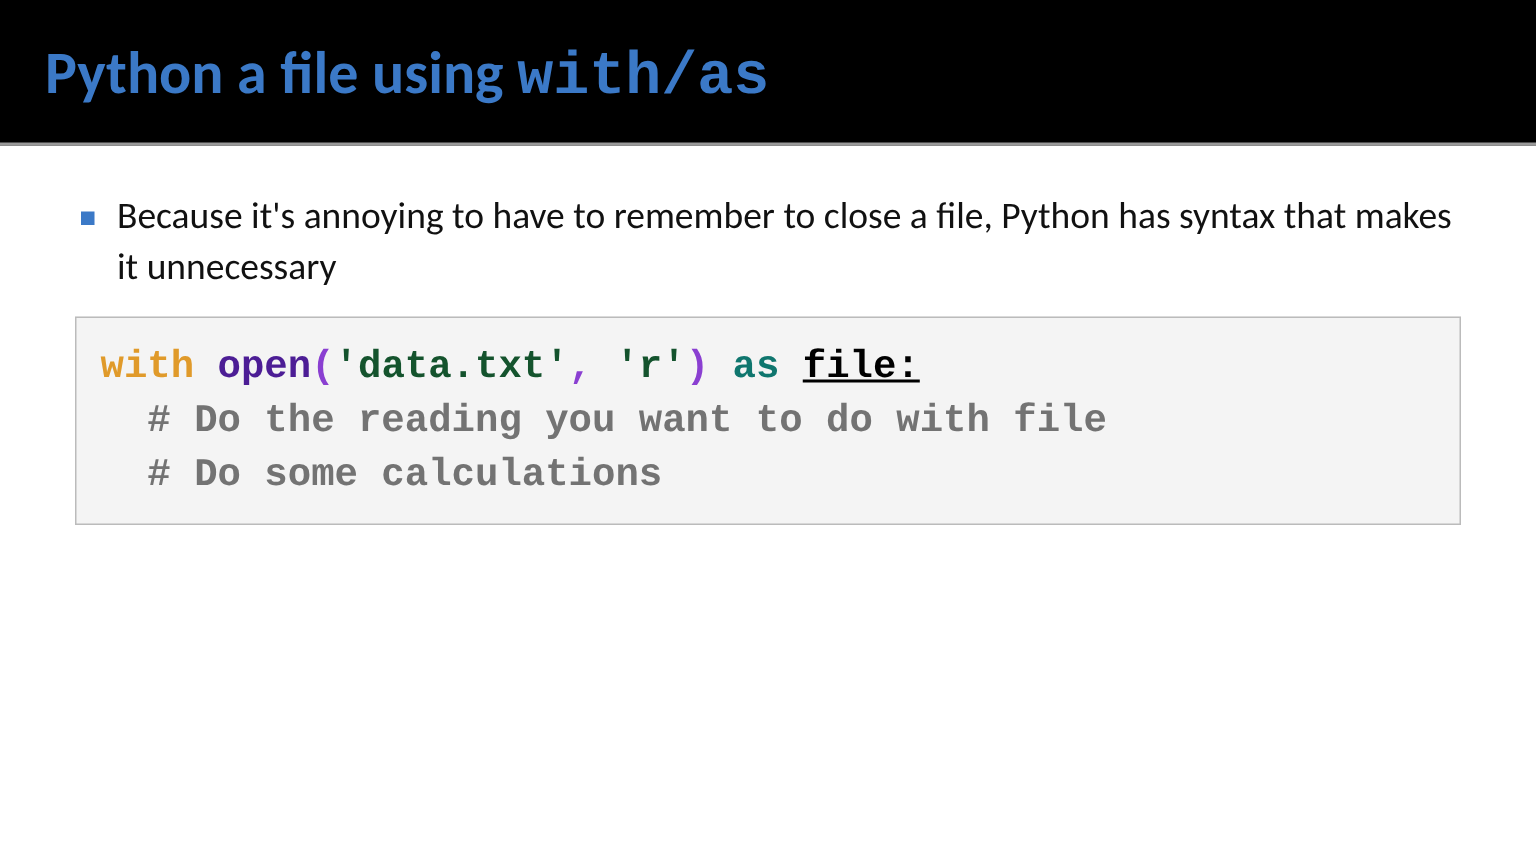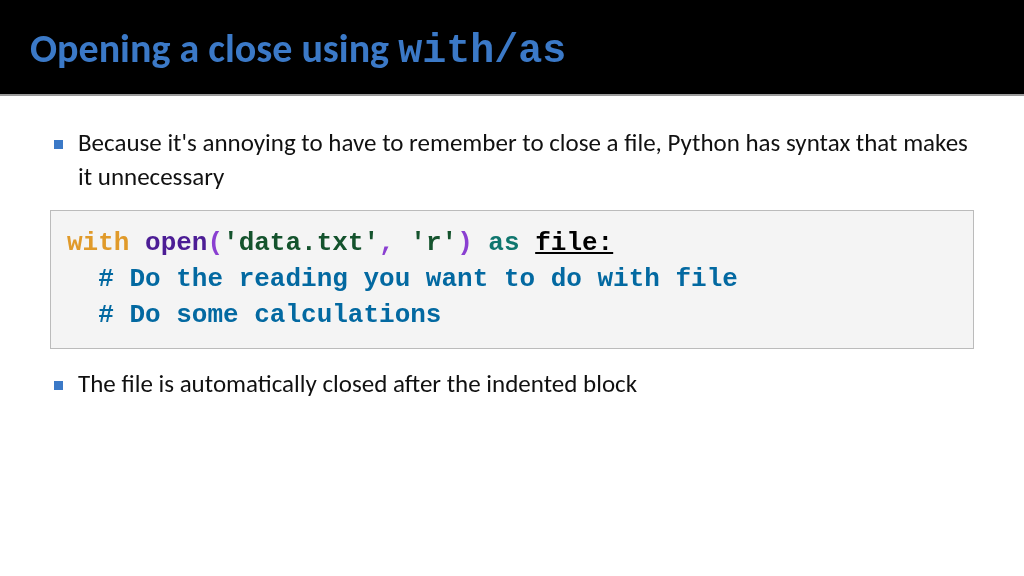--- a/index.html
+++ b/index.html
@@ -64,42 +64,37 @@
     line-height: 1.4;
     white-space: pre;
   }
   .kw-with   { color: #e09a2a; }
   .kw-open   { color: #4c1d95; }
   .paren     { color: #8a3fd1; }
   .str       { color: #14532d; }
   .comma     { color: #8a3fd1; }
   .kw-as     { color: #0f766e; font-family: Liberation Mono, monospace; }
   .varname   { color: #000000; text-decoration: underline; }
-  .comment   { color: #0369a1; }
+  .comment   { color: #737373; }
 </style>
 </head>
 <body>
 
 <div class="header">
   <div class="title">
-    <span>Opening a close using </span><span class="mono">with/as</span>
+    <span>Python a file using </span><span class="mono">with/as</span>
   </div>
 </div>
 
 <div class="content">
 
   <ul>
     <li>
       <span>Because it's annoying to have to remember to close a file, Python has syntax that makes it unnecessary</span><span class="mono"></span>
     </li>
   </ul>
 
   <div class="code-block"><span class="kw-with">with</span> <span class="kw-open">open</span><span class="paren">(</span><span class="str">'data.txt'</span><span class="comma">,</span> <span class="str">'r'</span><span class="paren">)</span> <span class="kw-as">as</span> <span class="varname">file:</span>
   <span class="comment"># Do the reading you want to do with file</span>
   <span class="comment"># Do some calculations</span></div>
 
-  <ul>
-    <li>
-      <span>The file is automatically closed after the indented block</span><span class="mono"></span>
-    </li>
-  </ul>
 
 </div>
 
 </body></html>

